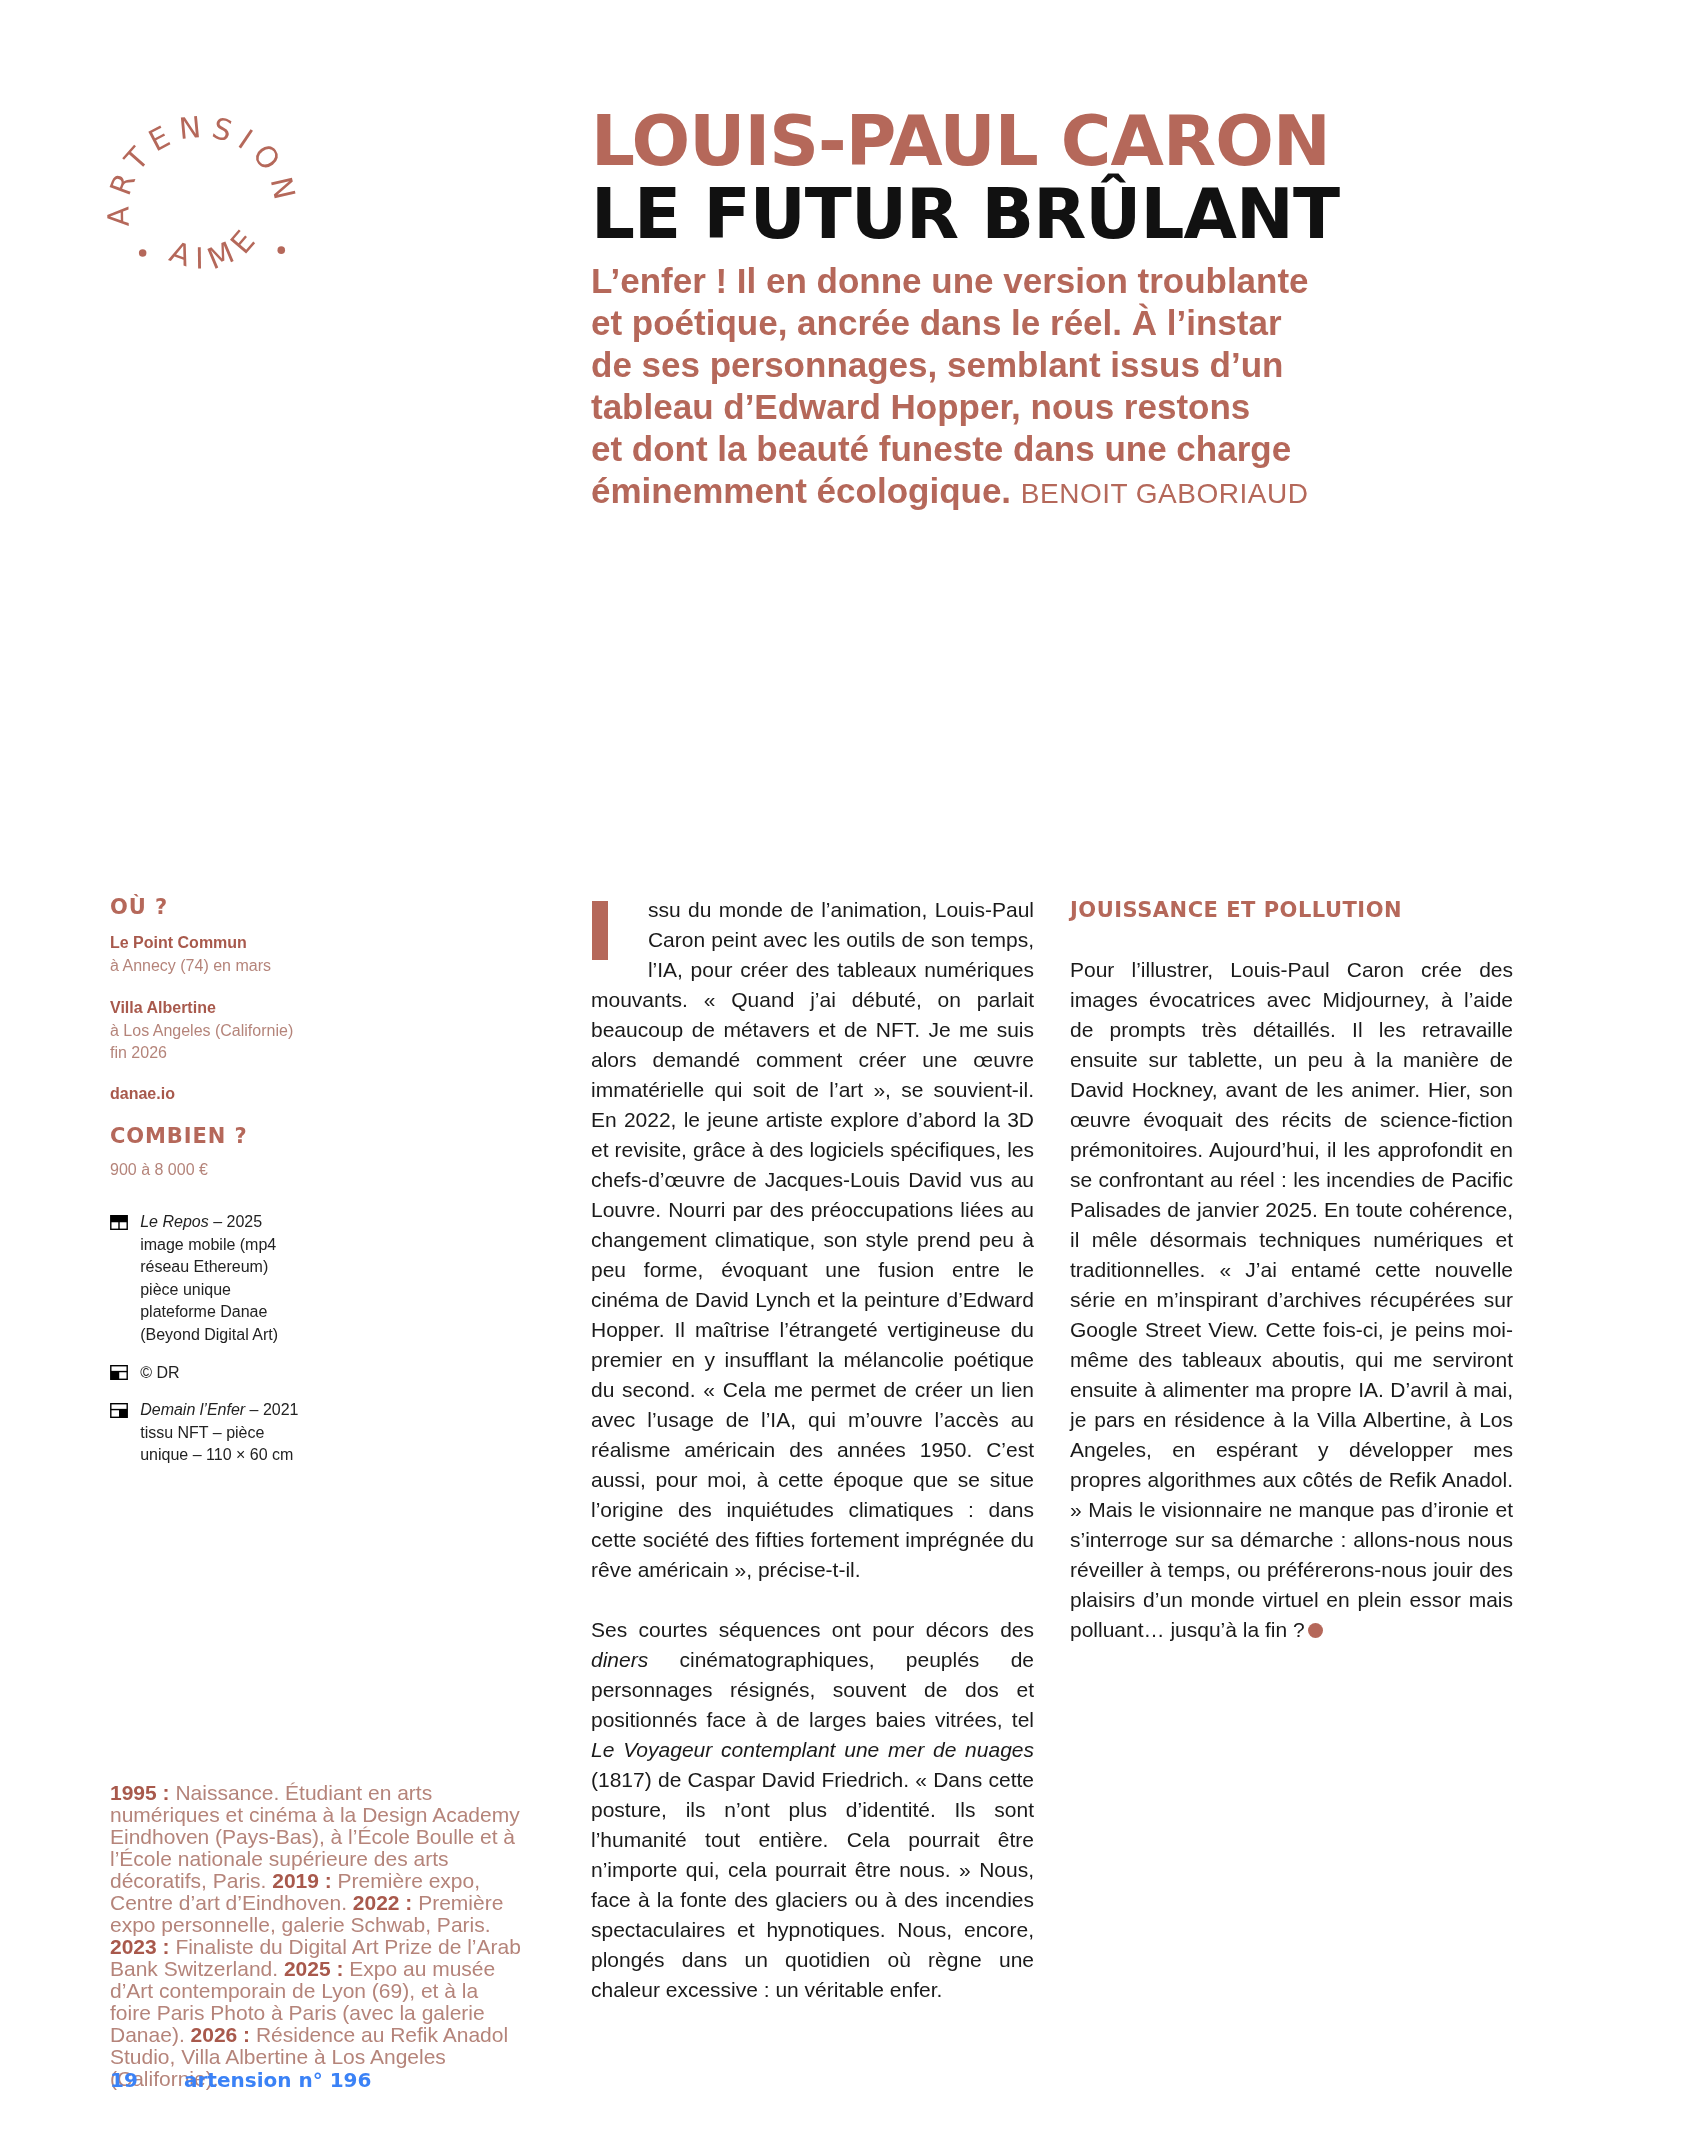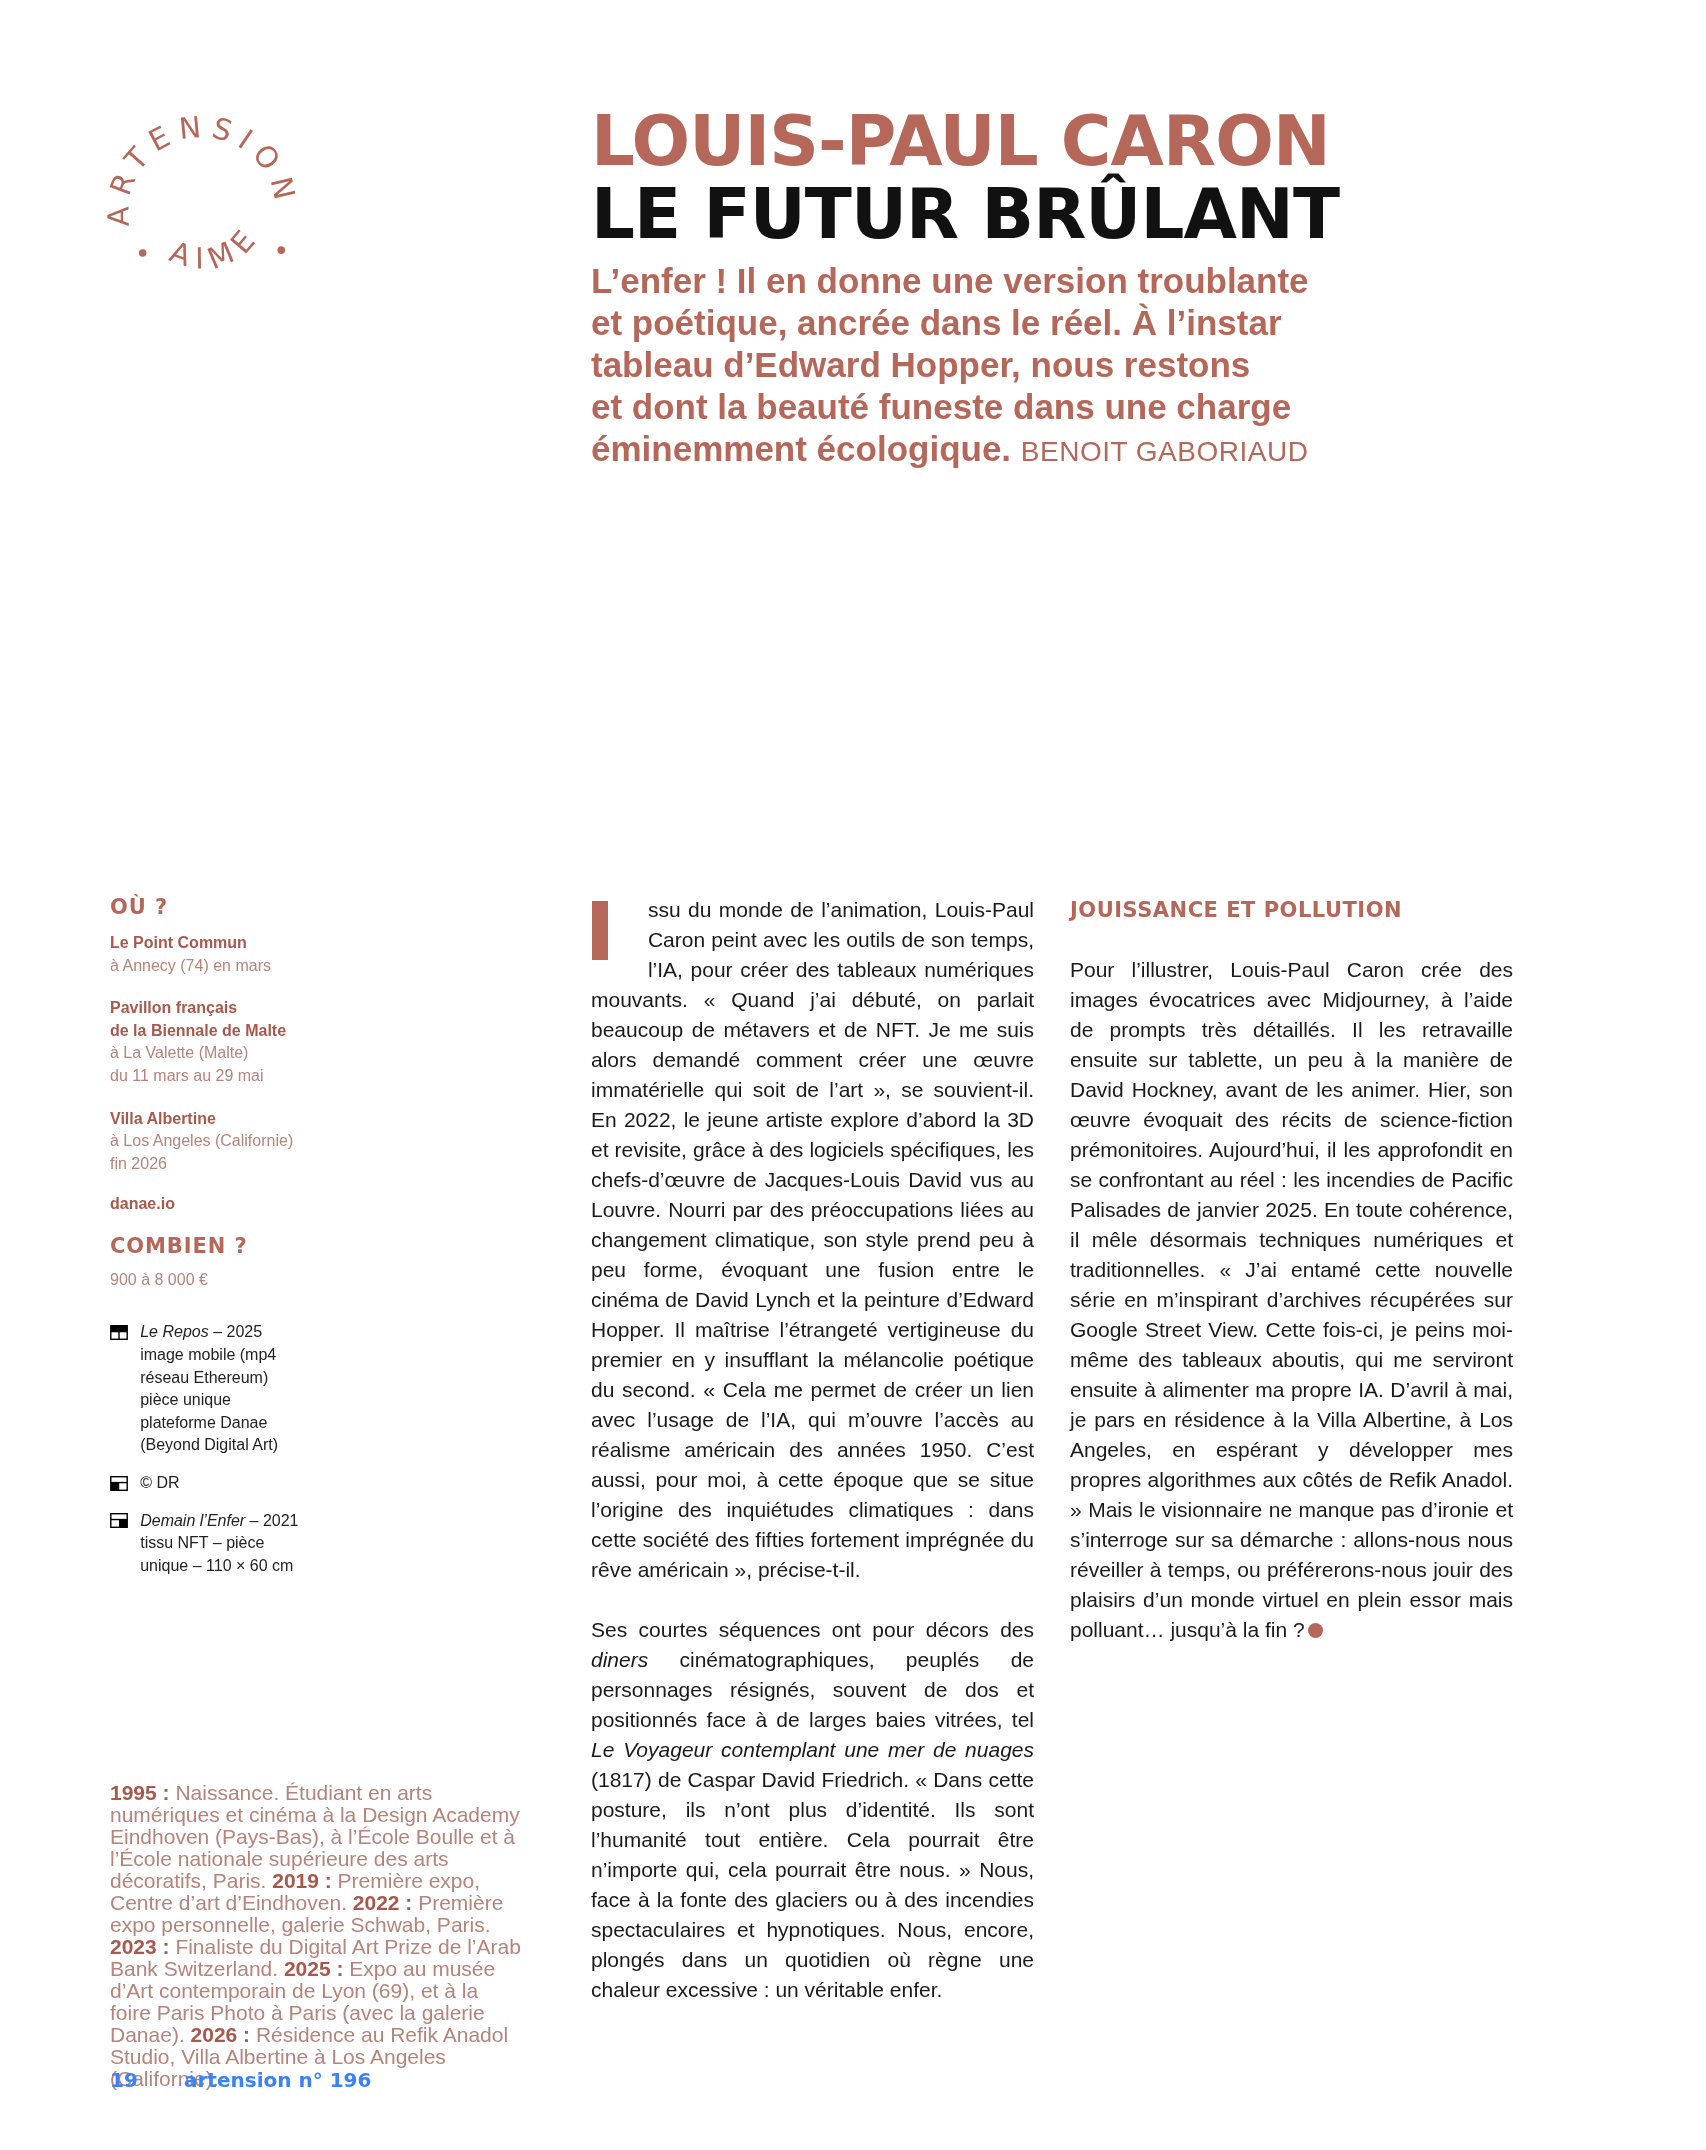--- a/index.html
+++ b/index.html
@@ -69,38 +69,33 @@
   <circle cx="41" cy="158" r="4" fill="#b5685a"></circle>
   <circle cx="188" cy="155" r="4" fill="#b5685a"></circle>
 </svg>
 
 <div id="header">
   <h1 class="title-1">LOUIS-PAUL CARON</h1>
   <h2 class="title-2">LE FUTUR BRÛLANT</h2>
   <div class="chapo">
     <span class="line">L’enfer ! Il en donne une version troublante</span>
     <span class="line">et poétique, ancrée dans le réel. À l’instar</span>
+    <span class="line">de ses personnages, semblant issus d’un</span>
     <span class="line">tableau d’Edward Hopper, nous restons</span>
     <span class="line">et dont la beauté funeste dans une charge</span>
     <span class="line"><span>éminemment écologique.</span> <span class="byline">BENOIT GABORIAUD</span></span>
   </div>
 </div>
 
 <div id="sidebar">
   <h4 class="sb-heading">OÙ ?</h4>
 
   <div class="venue">
     <span class="name">Le Point Commun</span>
     <span class="detail">à Annecy (74) en mars</span>
-  </div>
-  <div class="venue">
-    <span class="name">Pavillon français</span>
-    <span class="name">de la Biennale de Malte</span>
-    <span class="detail">à La Valette (Malte)</span>
-    <span class="detail">du 11 mars au 29 mai</span>
   </div>
   <div class="venue">
     <span class="name">Villa Albertine</span>
     <span class="detail">à Los Angeles (Californie)</span>
     <span class="detail">fin 2026</span>
   </div>
 
   <a class="site-link">danae.io</a>
 
   <h4 class="sb-heading">COMBIEN ?</h4>

